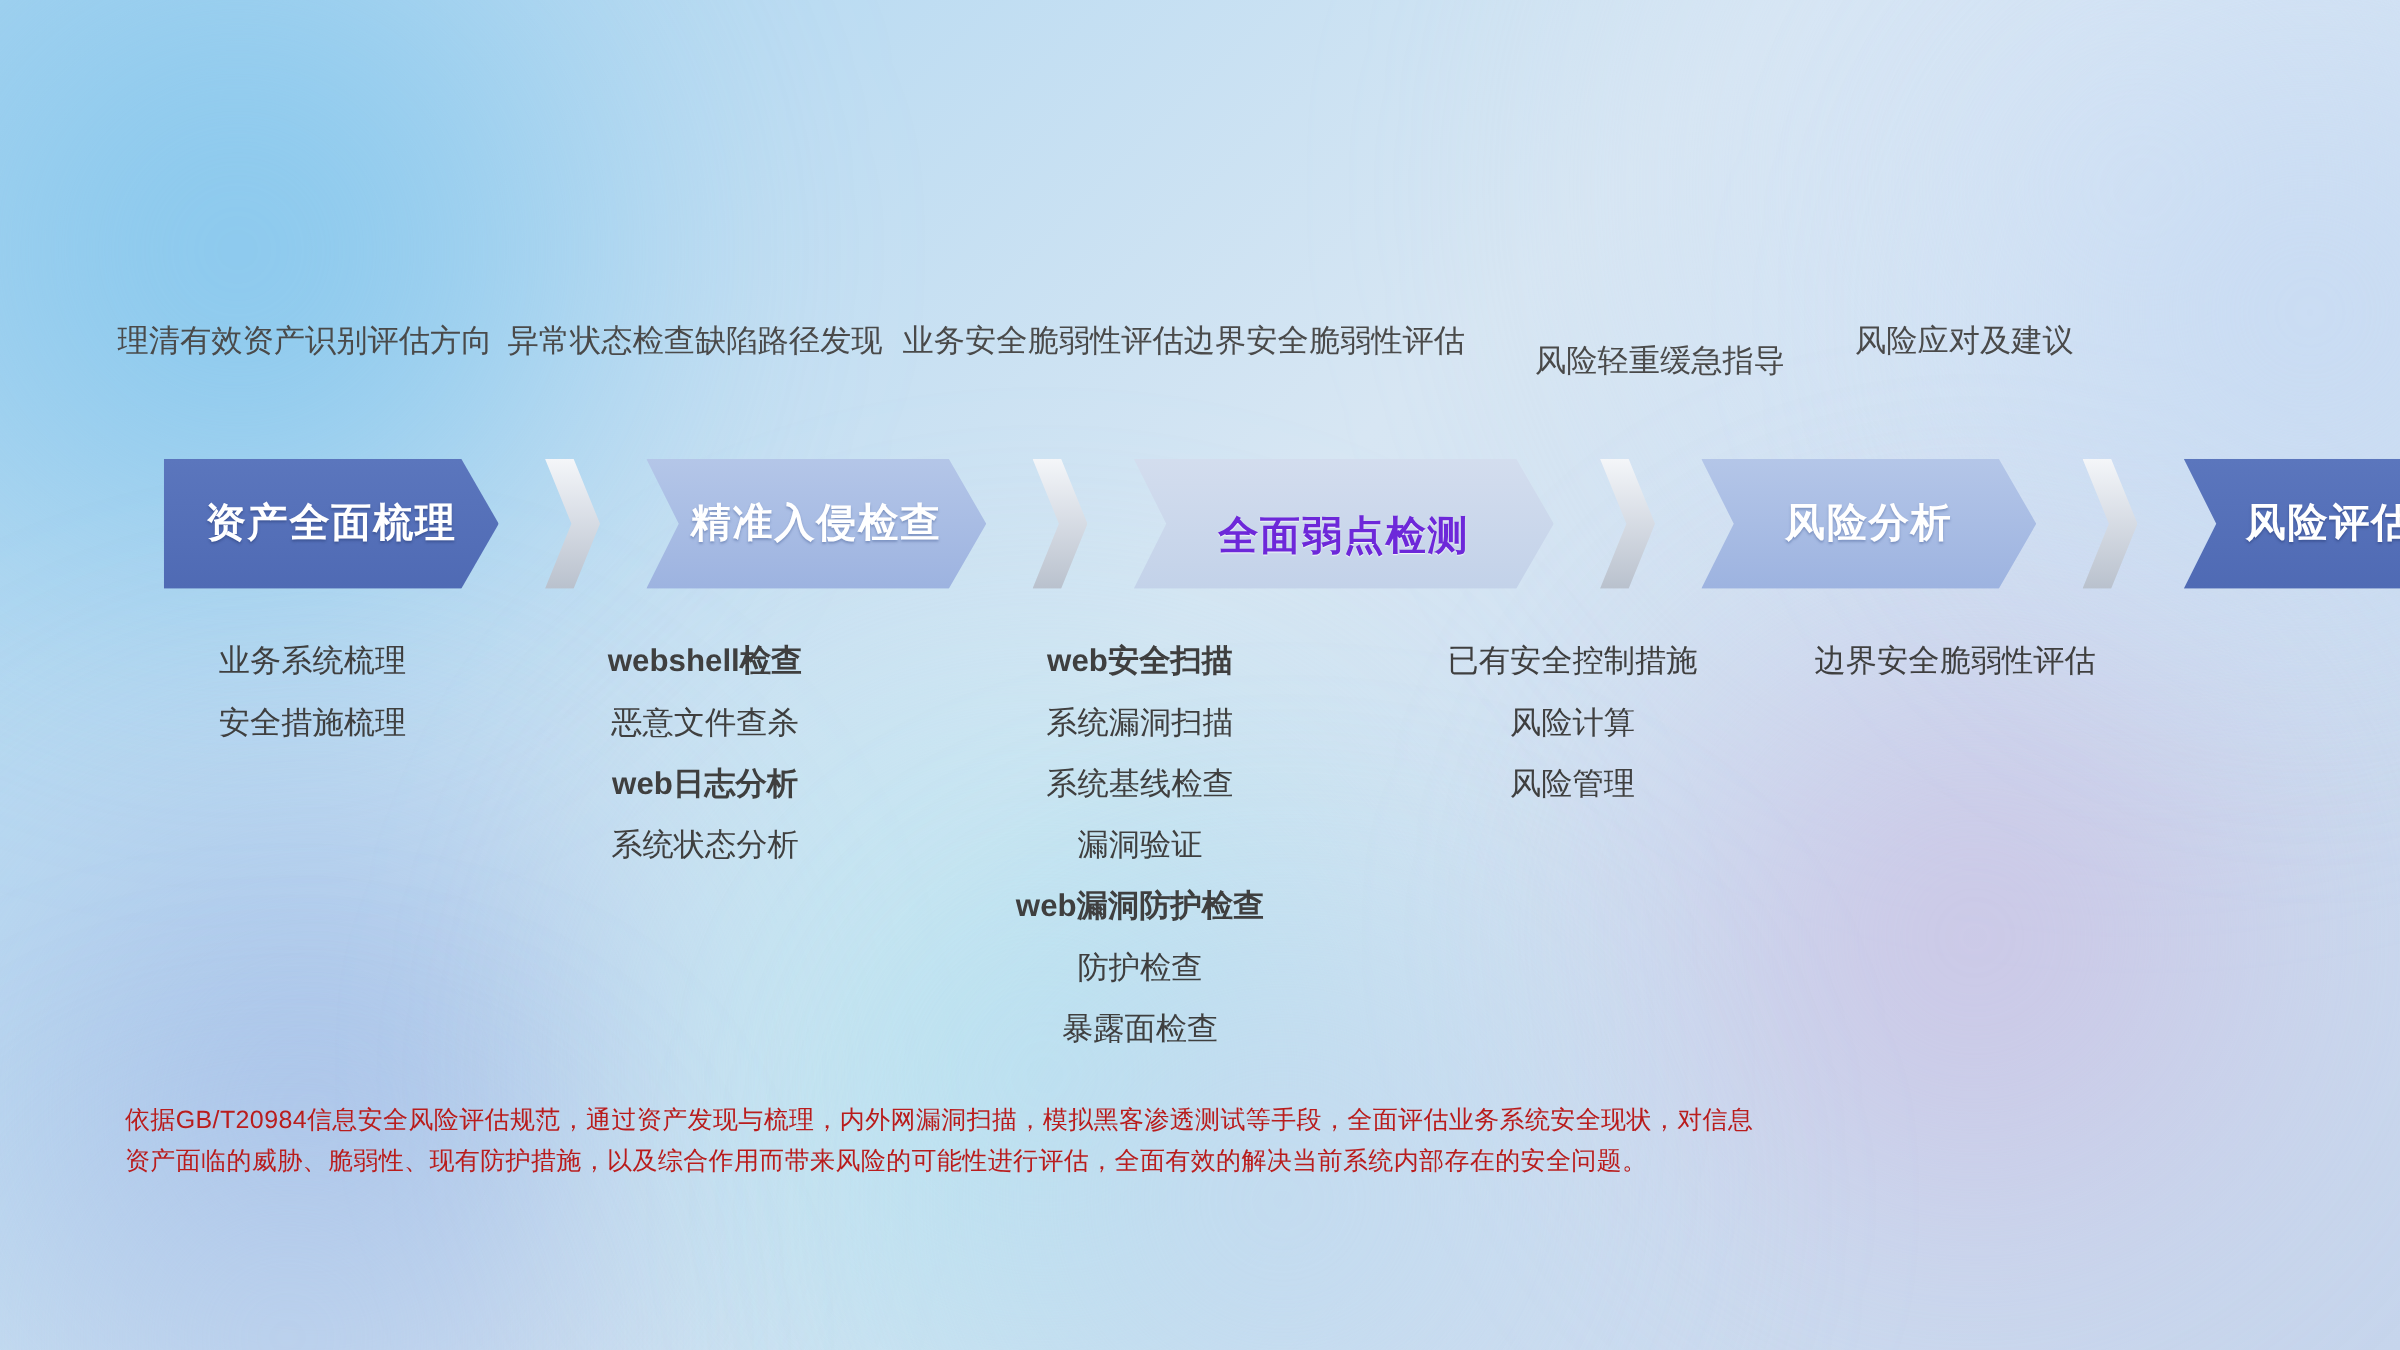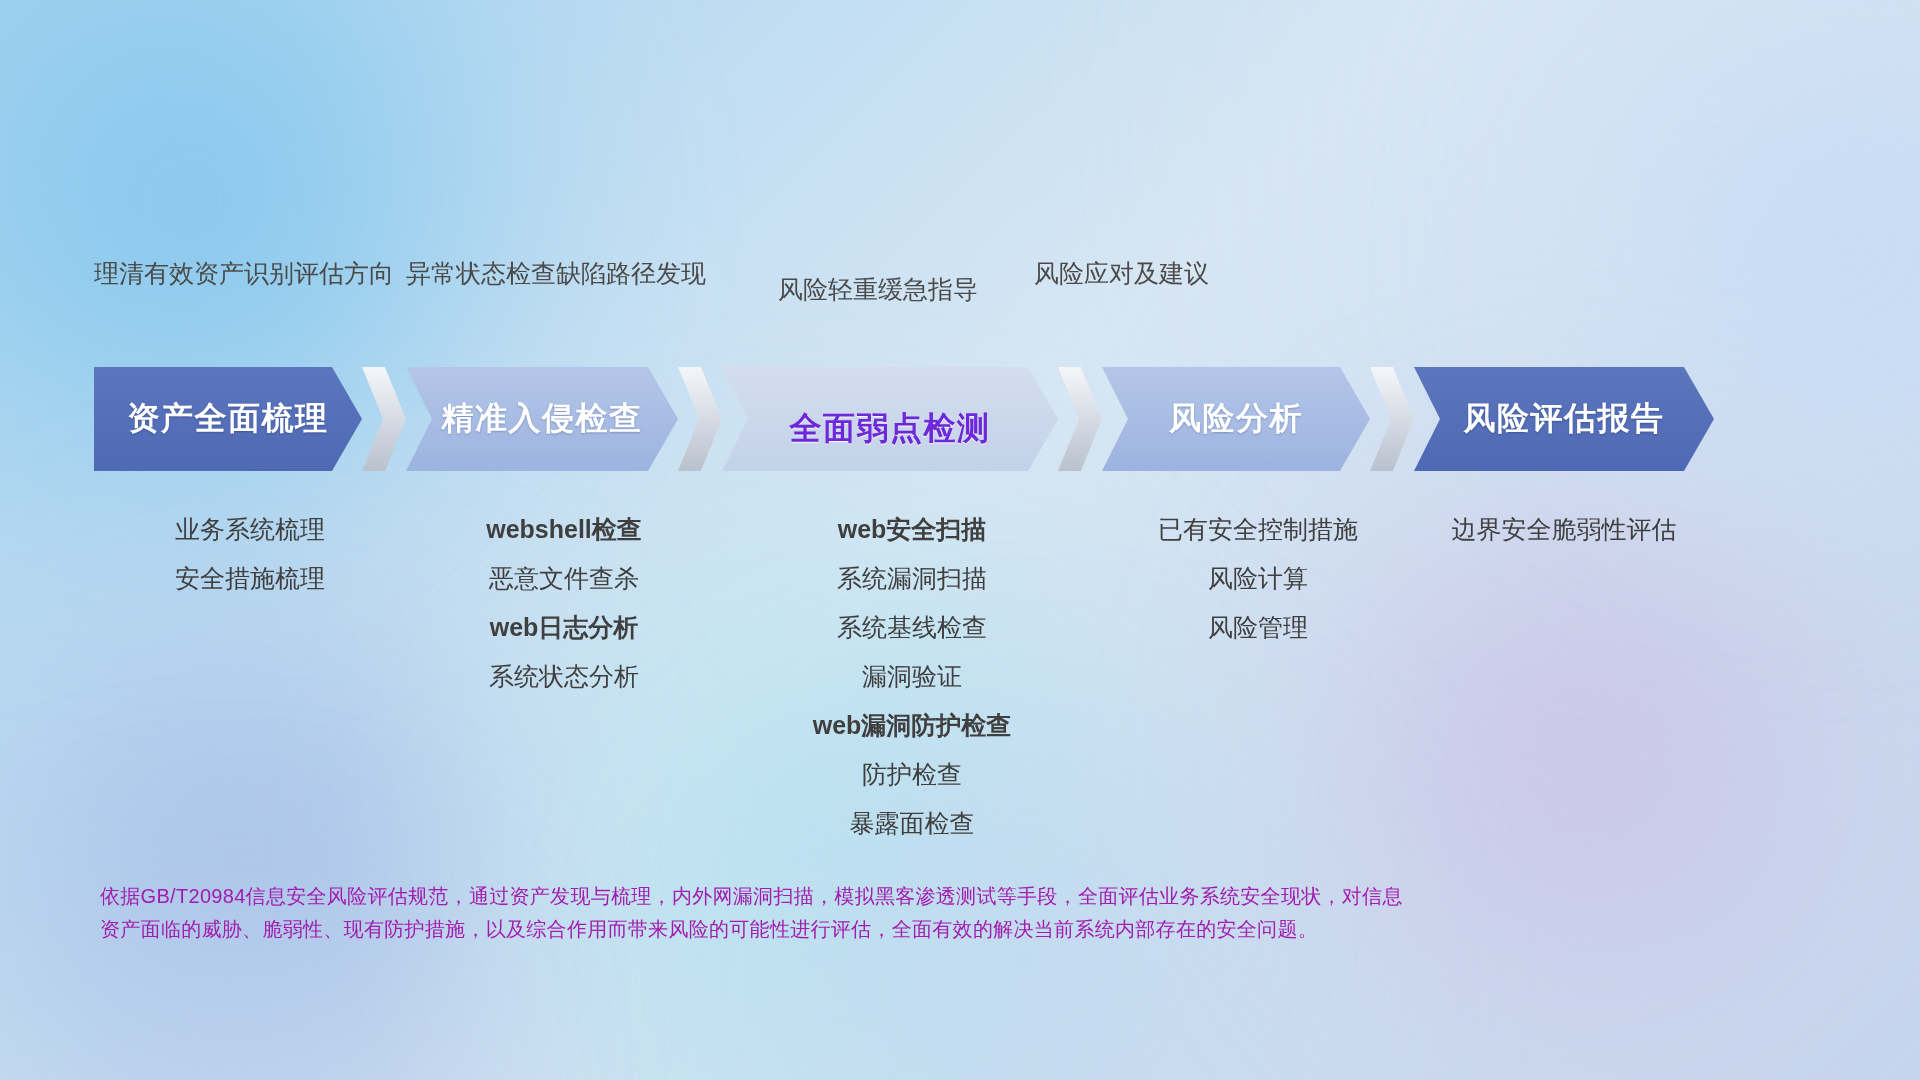--- a/index.html
+++ b/index.html
@@ -52,20 +52,21 @@
     color:#4a4a4a;
     font-size:25px; line-height:49px;
     white-space:nowrap;
   }
   .topcol.mid { justify-content:center; padding-top:33px; }
 
   
   .band {
     position:absolute; left:0; right:0; top:367px; height:104px;
     display:flex;
+    gap:37px;
   }
   .seg {
     position:relative; height:100%;
     display:flex; align-items:center; justify-content:center;
   }
   .seg .plate {
     position:absolute; inset:0;
     box-shadow:0 3px 7px rgba(60,80,120,.22);
   }
   .seg .label {
@@ -97,21 +98,21 @@
     display:flex; flex-direction:column; align-items:center;
     color:#3f3f3f;
     font-size:25px; line-height:49px;
     white-space:nowrap;
   }
   .botcol .item.bold { font-weight:bold; }
 
   
   .footer {
     position:absolute; left:100px; top:880px; width:1510px;
-    color:#a21caf;
+    color:#b91c1c;
     font-size:20px; line-height:33px;
     letter-spacing:.3px;
   }
 </style>
 </head>
 <body>
 
 <div id="bg">
   <div class="base"></div>
   <div class="b b1"></div>
@@ -128,20 +129,24 @@
   <div class="toprow" id="toprow">
       <div style="flex: 0 0 94px;"></div>
       <div class="topcol" style="flex: 0 0 312px;">
         <div class="item">理清有效资产</div>
         <div class="item">识别评估方向</div>
       </div>
       <div class="topcol" style="flex: 0 0 316px;">
         <div class="item">异常状态检查</div>
         <div class="item">缺陷路径发现</div>
       </div>
+      <div class="topcol" style="flex: 0 0 380px;">
+        <div class="item">业务安全脆弱性评估</div>
+        <div class="item">边界安全脆弱性评估</div>
+      </div>
       <div class="topcol mid" style="flex: 0 0 312px;">
         <div class="item">风险轻重缓急指导</div>
       </div>
       <div class="topcol" style="flex: 0 0 300px;">
         <div class="item">风险应对及建议</div>
       </div>
     </div>
   <div class="band" id="band">
       <div style="flex: 0 0 94px;"></div>
       <div class="seg dark" style="flex: 0 0 268px;">

